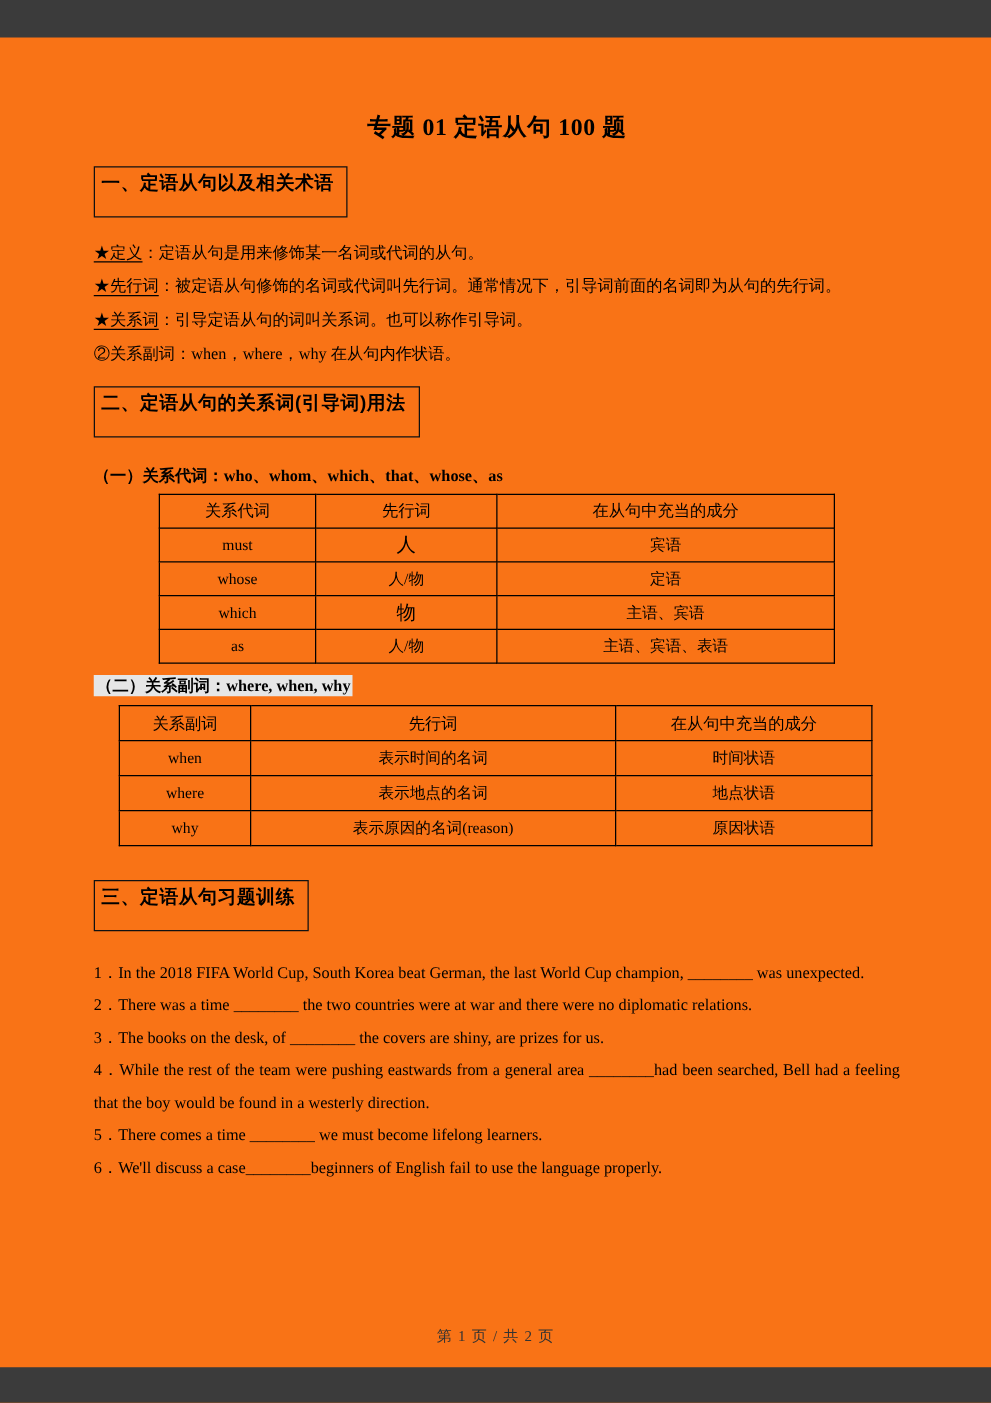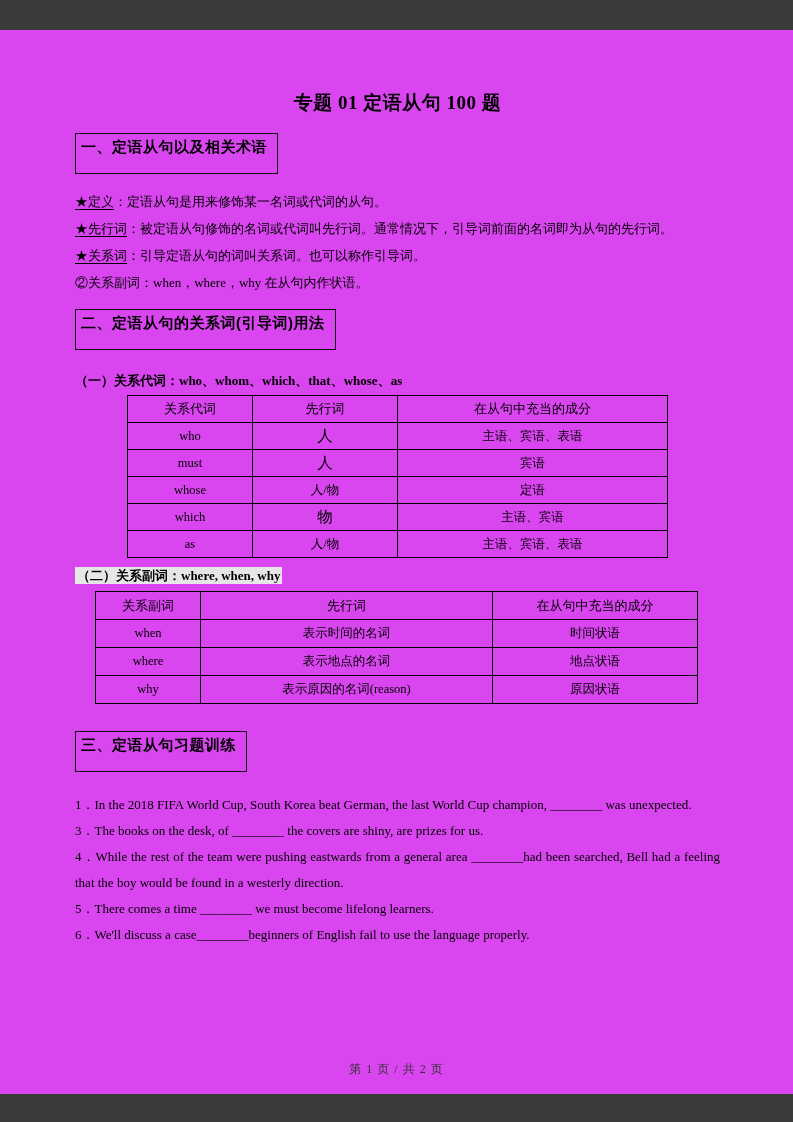--- a/index.html
+++ b/index.html
@@ -10,21 +10,21 @@
     overflow:hidden;
     font-family:"Liberation Serif","DejaVu Serif",serif;
     color:#000;
   }
   .edge { position:absolute; left:0; width:793px; background:#3b3b3b; }
   .edge.top { top:0; height:30px; }
   .edge.bottom { bottom:0; height:28px; }
   .page {
     position:absolute; top:30px; left:0;
     width:793px; height:1064px;
-    background:#d946ef;
+    background:#f97316;
   }
   .content {
     position:relative; height:100%;
     padding:60px 73px 0 75px;
     font-size:13px;
   }
   .doc-title {
     text-align:center;
     font-size:19px; line-height:26px;
     font-weight:bold;
@@ -120,25 +120,20 @@
           <col style="width:145px">
           <col style="width:270px">
         </colgroup>
       <tbody>
           <tr>
         <td class="head">关系代词</td>
         <td class="head">先行词</td>
         <td class="head">在从句中充当的成分</td>
       </tr>
       <tr>
-        <td>who</td>
-        <td class="big">人</td>
-        <td>主语、宾语、表语</td>
-      </tr>
-      <tr>
         <td>must</td>
         <td class="big">人</td>
         <td>宾语</td>
       </tr>
       <tr>
         <td>whose</td>
         <td>人/物</td>
         <td>定语</td>
       </tr>
       <tr>
@@ -185,20 +180,21 @@
       </tr>
     </tbody>
       </table>
 
     <div class="boxed-header bh3">
       <span class="box">三、定语从句习题训练</span>
     </div>
 
     <div class="exercises">
       <p class="exercise">1．In the 2018 FIFA World Cup, South Korea beat German, the last World Cup champion, ________ was unexpected.</p>
+      <p class="exercise">2．There was a time ________ the two countries were at war and there were no diplomatic relations.</p>
       <p class="exercise">3．The books on the desk, of ________ the covers are shiny, are prizes for us.</p>
       <p class="exercise">4．While the rest of the team were pushing eastwards from a general area ________had been searched, Bell had a feeling that the boy would be found in a westerly direction.</p>
       <p class="exercise">5．There comes a time ________ we must become lifelong learners.</p>
       <p class="exercise">6．We'll discuss a case________beginners of English fail to use the language properly.</p>
     </div>
 
     <div class="page-footer">第 1 页 / 共 2 页</div>
   </div>
 </div>
 

